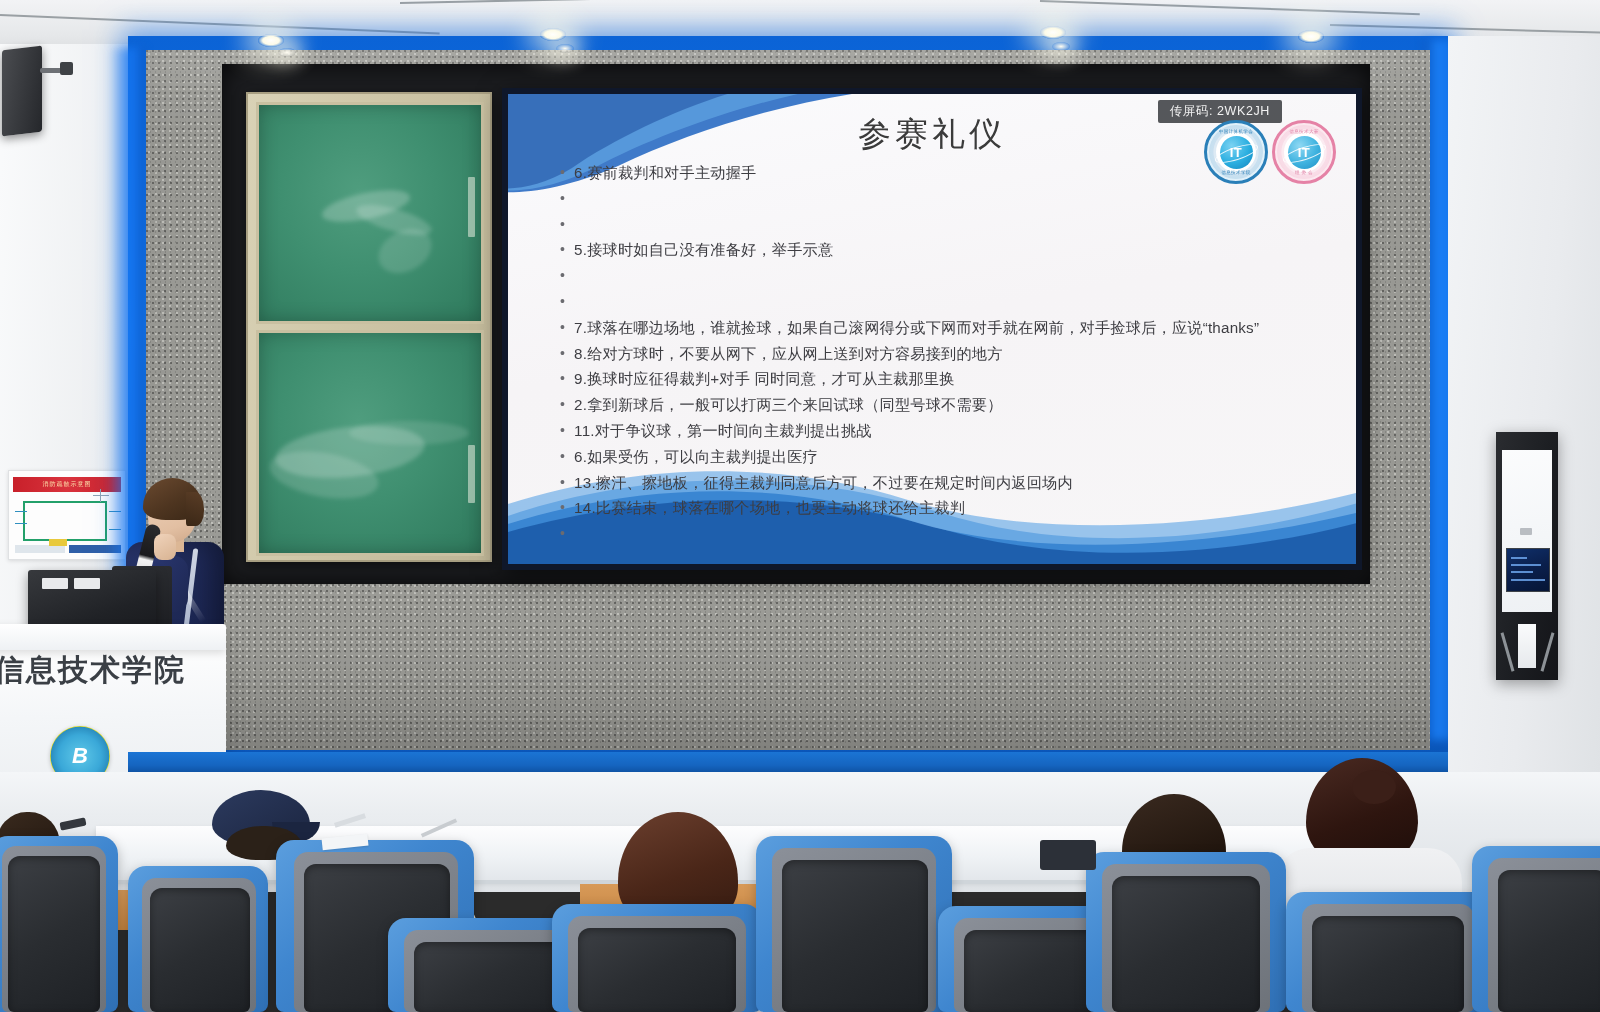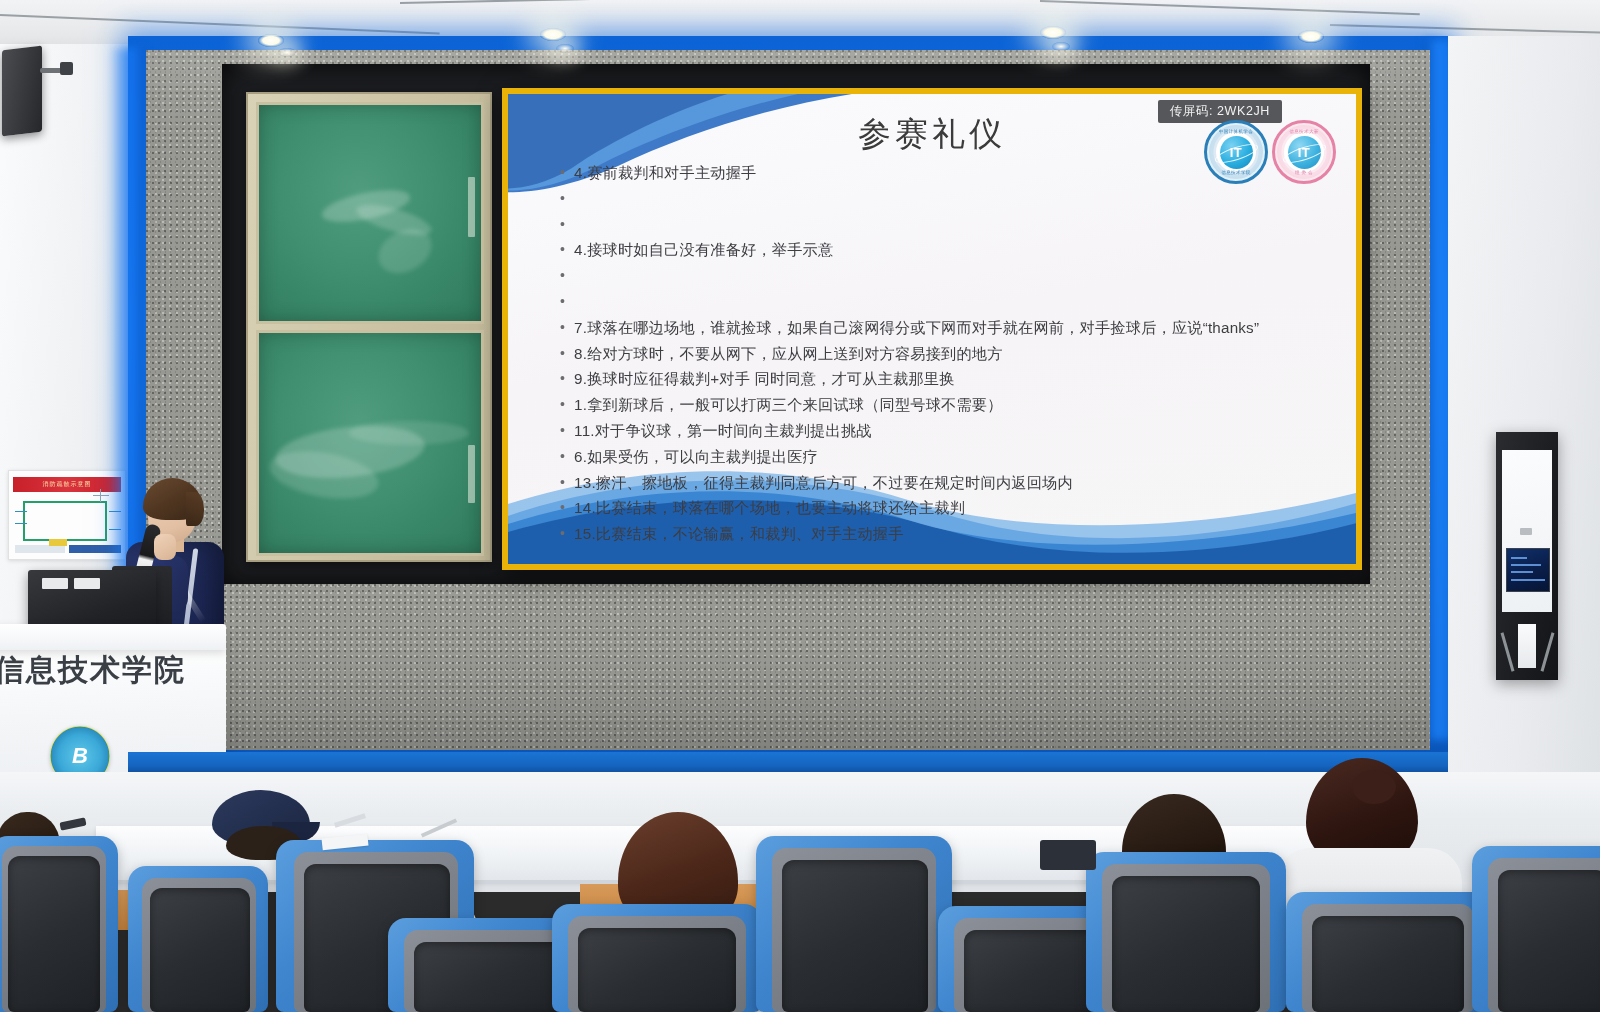--- a/index.html
+++ b/index.html
@@ -56,21 +56,21 @@
               background:radial-gradient(ellipse at 45% 40%, #4f9d7e 0%, #3f8f70 45%, #2f7a5d 100%);
               border:3px solid #c9c0a1; box-shadow:inset 0 0 18px rgba(0,0,0,.25); overflow:hidden; }
   .bb-panel.top { top:8px; height:222px; }
   .bb-panel.bot { top:236px; height:226px; }
   .chalk { position:absolute; border-radius:50%; filter:blur(2px); pointer-events:none; }
   .bb-ruler { position:absolute; right:6px; width:7px; background:rgba(235,238,225,.55);
               border-radius:1px; }
 
   
   .screen-bezel { position:absolute; left:502px; top:88px; width:860px; height:482px;
-                  background:#eab308; padding:6px; box-shadow:0 6px 22px rgba(0,0,0,.6); }
+                  background:#0f172a; padding:6px; box-shadow:0 6px 22px rgba(0,0,0,.6); }
   .slide { position:relative; width:100%; height:100%; overflow:hidden;
            background:linear-gradient(170deg,#fbfbfd 0%,#f6f4f6 48%,#f7f6f7 100%); }
 
   
   .wave { position:absolute; }
   .wave svg { display:block; }
 
   .slide-title { position:absolute; left:0; right:0; top:18px; text-align:center;
                  font-size:33px; letter-spacing:4px; color:#3b3b3b; font-weight:500;
                  text-shadow:0 1px 0 rgba(255,255,255,.7); }
@@ -329,31 +329,31 @@
             <div class="logo-orbit"></div>
           </div>
         </div>
       </div>
 
       <div class="slide-title">参赛礼仪</div>
 
       <div class="bullets" id="bullet-list">
           <div class="bullet">
             <span class="dot">•</span>
-            <span>4.赛前裁判和对手主动握手</span>
-          </div>
-          <div class="bullet">
-            <span class="dot">•</span>
-          </div>
-          <div class="bullet">
-            <span class="dot">•</span>
-          </div>
-          <div class="bullet">
-            <span class="dot">•</span>
-            <span>4.接球时如自己没有准备好，举手示意</span>
+            <span>6.赛前裁判和对手主动握手</span>
+          </div>
+          <div class="bullet">
+            <span class="dot">•</span>
+          </div>
+          <div class="bullet">
+            <span class="dot">•</span>
+          </div>
+          <div class="bullet">
+            <span class="dot">•</span>
+            <span>5.接球时如自己没有准备好，举手示意</span>
           </div>
           <div class="bullet">
             <span class="dot">•</span>
           </div>
           <div class="bullet">
             <span class="dot">•</span>
           </div>
           <div class="bullet">
             <span class="dot">•</span>
             <span>7.球落在哪边场地，谁就捡球，如果自己滚网得分或下网而对手就在网前，对手捡球后，应说“thanks”</span>
@@ -361,41 +361,40 @@
           <div class="bullet">
             <span class="dot">•</span>
             <span>8.给对方球时，不要从网下，应从网上送到对方容易接到的地方</span>
           </div>
           <div class="bullet">
             <span class="dot">•</span>
             <span>9.换球时应征得裁判+对手 同时同意，才可从主裁那里换</span>
           </div>
           <div class="bullet">
             <span class="dot">•</span>
-            <span>1.拿到新球后，一般可以打两三个来回试球（同型号球不需要）</span>
+            <span>2.拿到新球后，一般可以打两三个来回试球（同型号球不需要）</span>
           </div>
           <div class="bullet">
             <span class="dot">•</span>
             <span>11.对于争议球，第一时间向主裁判提出挑战</span>
           </div>
           <div class="bullet">
             <span class="dot">•</span>
             <span>6.如果受伤，可以向主裁判提出医疗</span>
           </div>
           <div class="bullet">
             <span class="dot">•</span>
             <span>13.擦汗、擦地板，征得主裁判同意后方可，不过要在规定时间内返回场内</span>
           </div>
           <div class="bullet">
             <span class="dot">•</span>
             <span>14.比赛结束，球落在哪个场地，也要主动将球还给主裁判</span>
           </div>
           <div class="bullet">
             <span class="dot">•</span>
-            <span>15.比赛结束，不论输赢，和裁判、对手主动握手</span>
           </div>
         </div>
 
     </div>
   </div>
 
   <div class="downlight" style="left:258px; top:34px;"></div>
   <div class="downlight-sm" style="left:278px; top:48px;"></div>
   <div class="downlight" style="left:540px; top:28px;"></div>
   <div class="downlight-sm" style="left:556px; top:44px;"></div>

